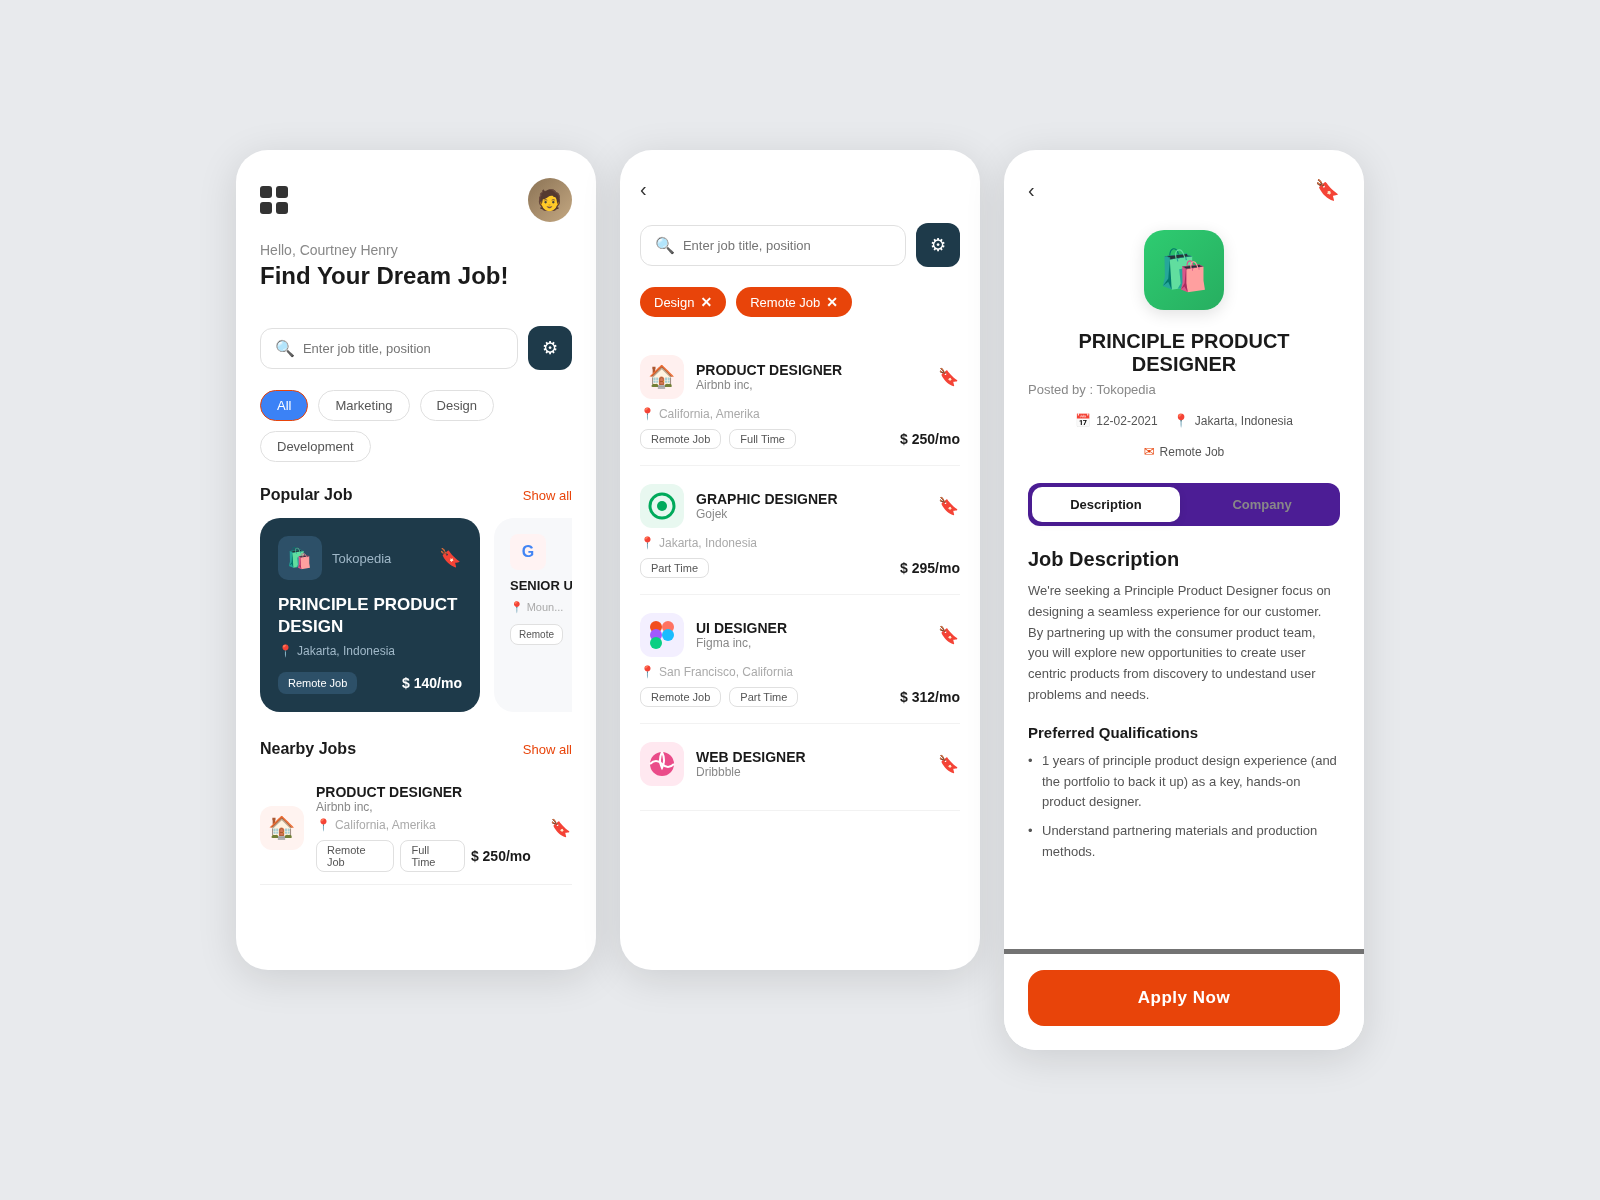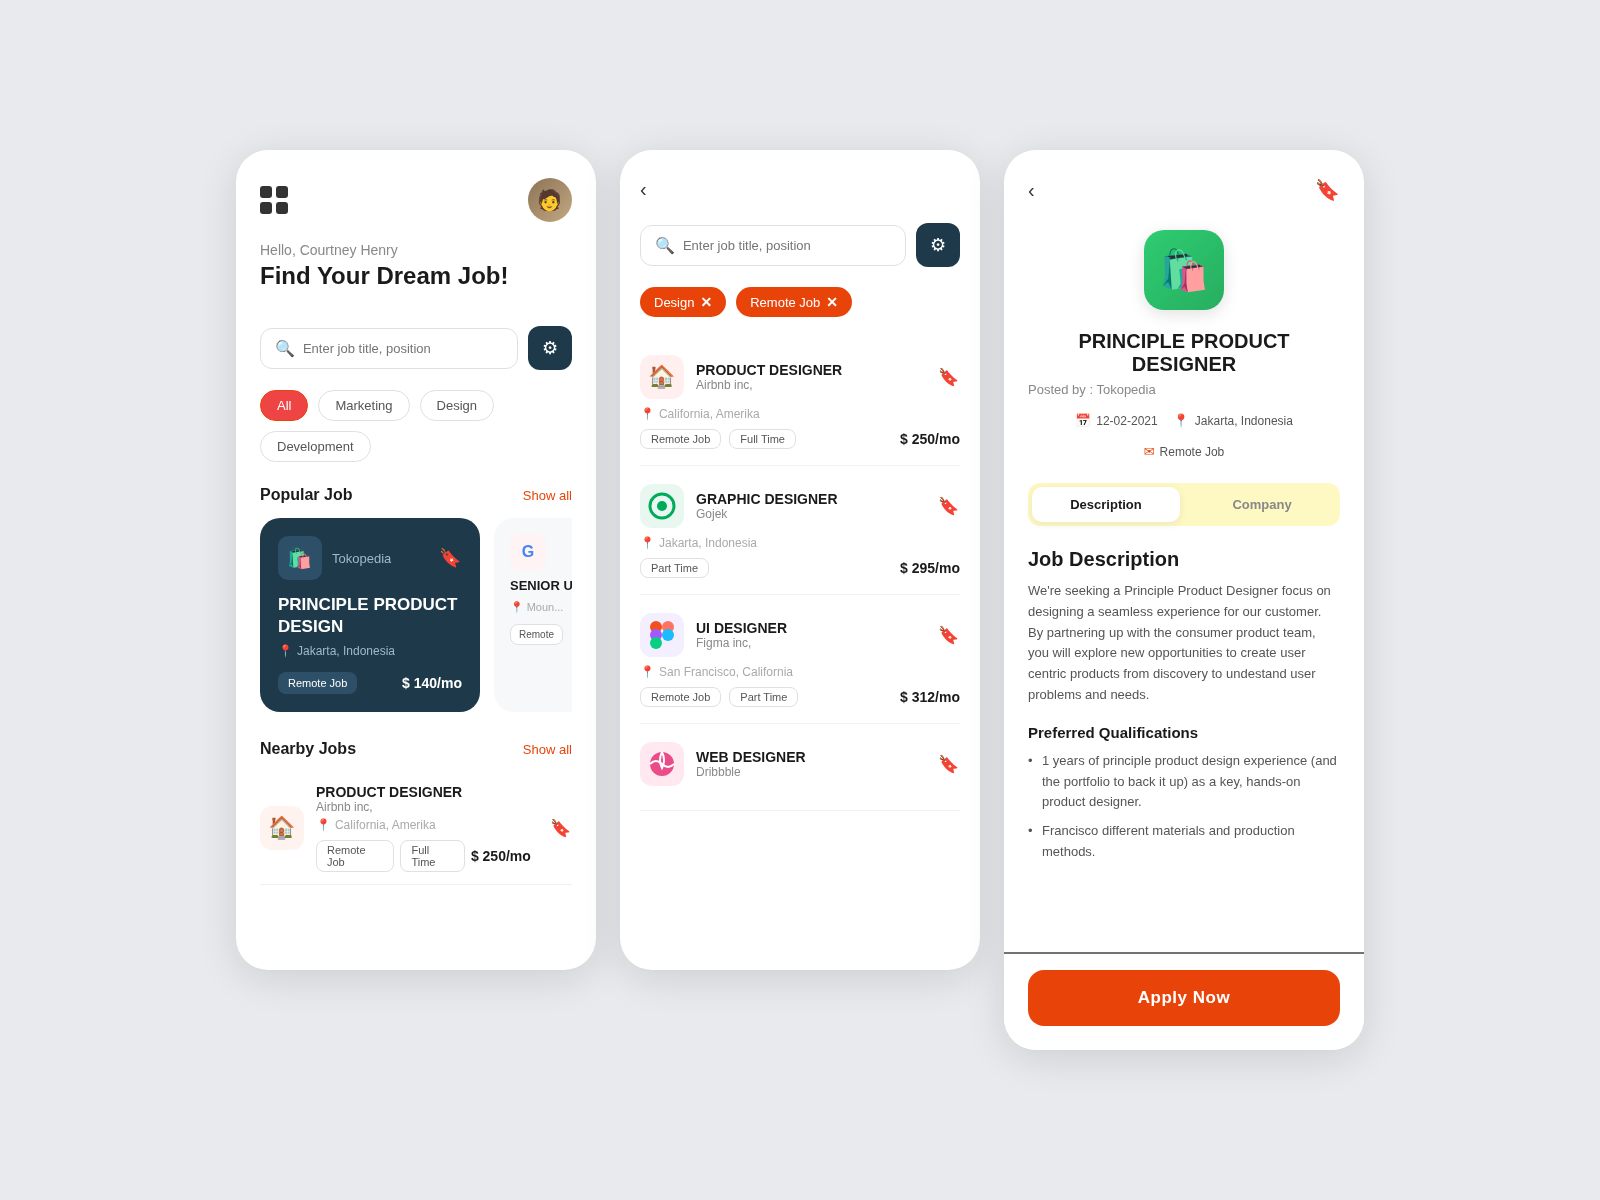--- a/index.html
+++ b/index.html
@@ -107,21 +107,21 @@
     .cat-tab {
       padding: 7px 16px;
       border-radius: 20px;
       font-size: 13px;
       cursor: pointer;
       border: 1px solid #e0e0e0;
       background: #fff;
       color: #555;
     }
     .cat-tab.active {
-      background: #ef4444;
+      background: #3b82f6;
       color: #fff;
       border-color: #e8440a;
     }
     .section-header {
       display: flex; justify-content: space-between; align-items: center; margin-bottom: 14px;
     }
     .section-title { font-size: 16px; font-weight: 700; color: #1a1a1a; }
     .show-all { font-size: 13px; color: #e8440a; cursor: pointer; }
     .popular-jobs-row {
       display: flex;
@@ -239,35 +239,35 @@
       box-shadow: 0 4px 16px rgba(0,0,0,0.12);
     }
     .job-detail-title { font-size: 20px; font-weight: 800; color: #1a1a1a; text-align: center; margin-bottom: 6px; }
     .job-detail-company { font-size: 13px; color: #888; margin-bottom: 16px; }
     .job-meta { display: flex; gap: 16px; justify-content: center; flex-wrap: wrap; margin-bottom: 24px; }
     .meta-item { display: flex; align-items: center; gap: 5px; font-size: 12px; color: #555; }
     .meta-icon { font-size: 13px; }
     .meta-icon.calendar { color: #e8440a; }
     .meta-icon.location { color: #e8440a; }
     .meta-icon.remote { color: #e8440a; }
-    .detail-tabs { display: flex; gap: 8px; border-radius: 12px; background: #fef9c3; padding: 4px; margin-bottom: 22px; }
+    .detail-tabs { display: flex; gap: 8px; border-radius: 12px; background: #4c1d95; padding: 4px; margin-bottom: 22px; }
     .detail-tab {
       flex: 1; text-align: center; padding: 10px; border-radius: 10px; font-size: 13px; font-weight: 600; cursor: pointer; color: #888;
     }
     .detail-tab.active { background: #fff; color: #1a1a1a; box-shadow: 0 2px 8px rgba(0,0,0,0.08); }
     .job-desc-title { font-size: 20px; font-weight: 700; color: #1a1a1a; margin-bottom: 10px; }
     .job-desc-text { font-size: 13px; color: #555; line-height: 1.6; margin-bottom: 18px; }
     .pref-title { font-size: 15px; font-weight: 700; color: #1a1a1a; margin-bottom: 10px; }
     .pref-list { list-style: none; padding: 0; }
     .pref-list li { font-size: 13px; color: #555; line-height: 1.6; padding-left: 14px; position: relative; margin-bottom: 8px; }
     .pref-list li::before { content: '•'; position: absolute; left: 0; color: #555; }
     .apply-btn-wrap {
       padding: 16px 24px 24px;
       background: #fff;
-      border-top: 2px solid #737373;
+      border-top: 5px solid #737373;
     }
     .apply-btn {
       width: 100%; background: #e8440a; color: #fff;
       border: none; border-radius: 16px; padding: 18px;
       font-size: 17px; font-weight: 700; cursor: pointer;
       letter-spacing: 0.5px;
     }
   </style>
 </head>
 <body>
@@ -512,21 +512,21 @@
         <div class="detail-tab active">Description</div>
         <div class="detail-tab">Company</div>
       </div>
 
       <div class="job-desc-title">Job Description</div>
       <div class="job-desc-text">We're seeking a Principle Product Designer focus on designing a seamless experience for our customer. By partnering up with the consumer product team, you will explore new opportunities to create user centric products from discovery to undestand user problems and needs.</div>
 
       <div class="pref-title">Preferred Qualifications</div>
       <ul class="pref-list">
         <li>1 years of  principle product design experience (and the portfolio to back it up) as a key, hands-on product designer.</li>
-        <li>Francisco different materials and production methods.</li>
+        <li>Understand partnering materials and production methods.</li>
       </ul>
     </div>
 
     <div class="apply-btn-wrap">
       <button class="apply-btn">Apply Now</button>
     </div>
   </div>
 
 </div>
 

